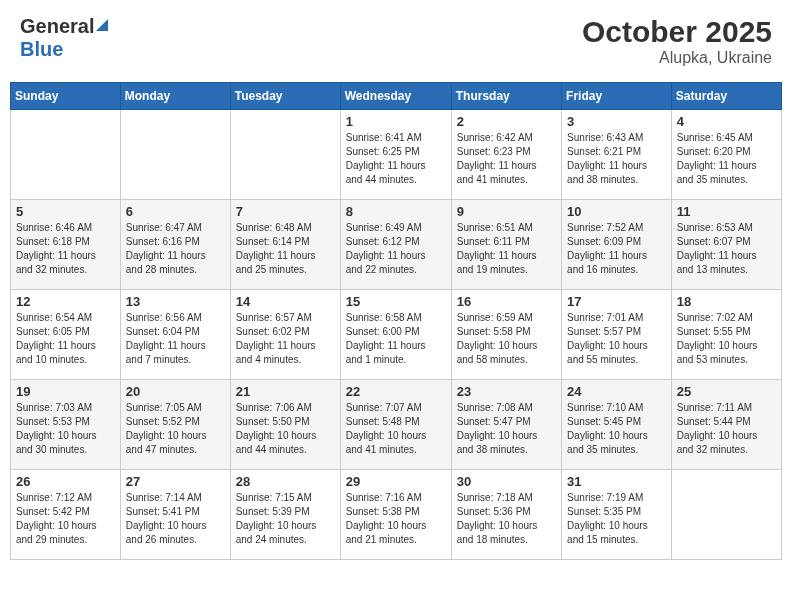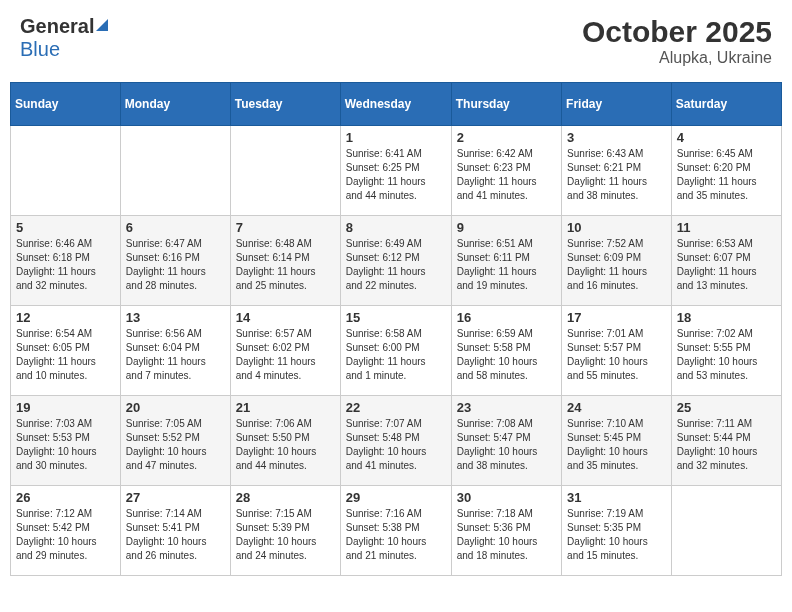--- a/index.html
+++ b/index.html
@@ -26,21 +26,21 @@
       display: flex;
       align-items: center;
     }
     .logo-general {
       font-size: 20px;
       font-weight: bold;
       color: #333;
     }
     .logo-blue {
       font-size: 20px;
-      font-weight: normal;
+      font-weight: bold;
       color: #2a6db5;
     }
     .logo-triangle {
       width: 0;
       height: 0;
       border-left: 12px solid transparent;
       border-bottom: 12px solid #2a6db5;
       margin-left: 2px;
       margin-bottom: 4px;
     }
@@ -57,21 +57,21 @@
       color: #555;
     }
     .calendar {
       width: 100%;
       border-collapse: collapse;
     }
     .calendar thead tr th {
       background-color: #2a6db5;
       color: white;
       font-size: 12px;
-      padding: 14px 4px;
+      padding: 6px 4px;
       text-align: left;
       border: 1px solid #1a5a9a;
     }
     .calendar tbody tr td {
       vertical-align: top;
       border: 1px solid #ccc;
       padding: 4px 5px;
       font-size: 10px;
       color: #333;
       width: 113px;

